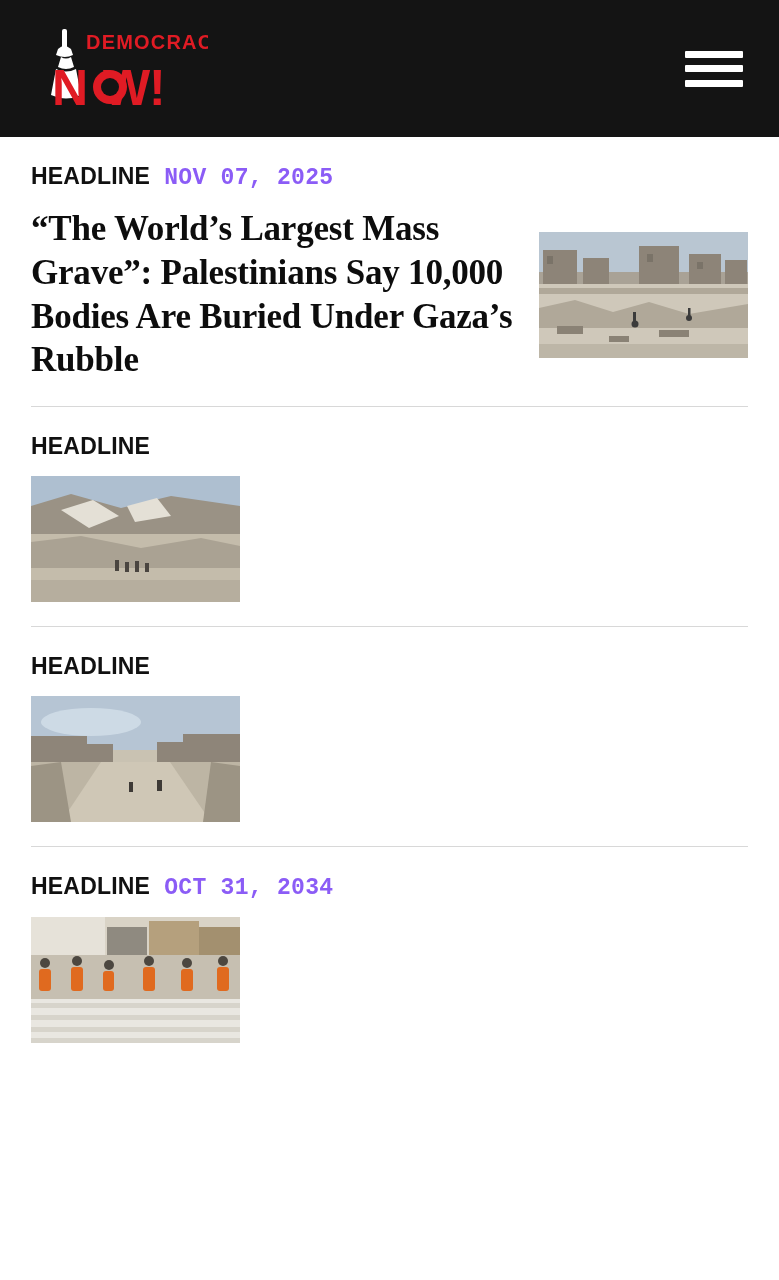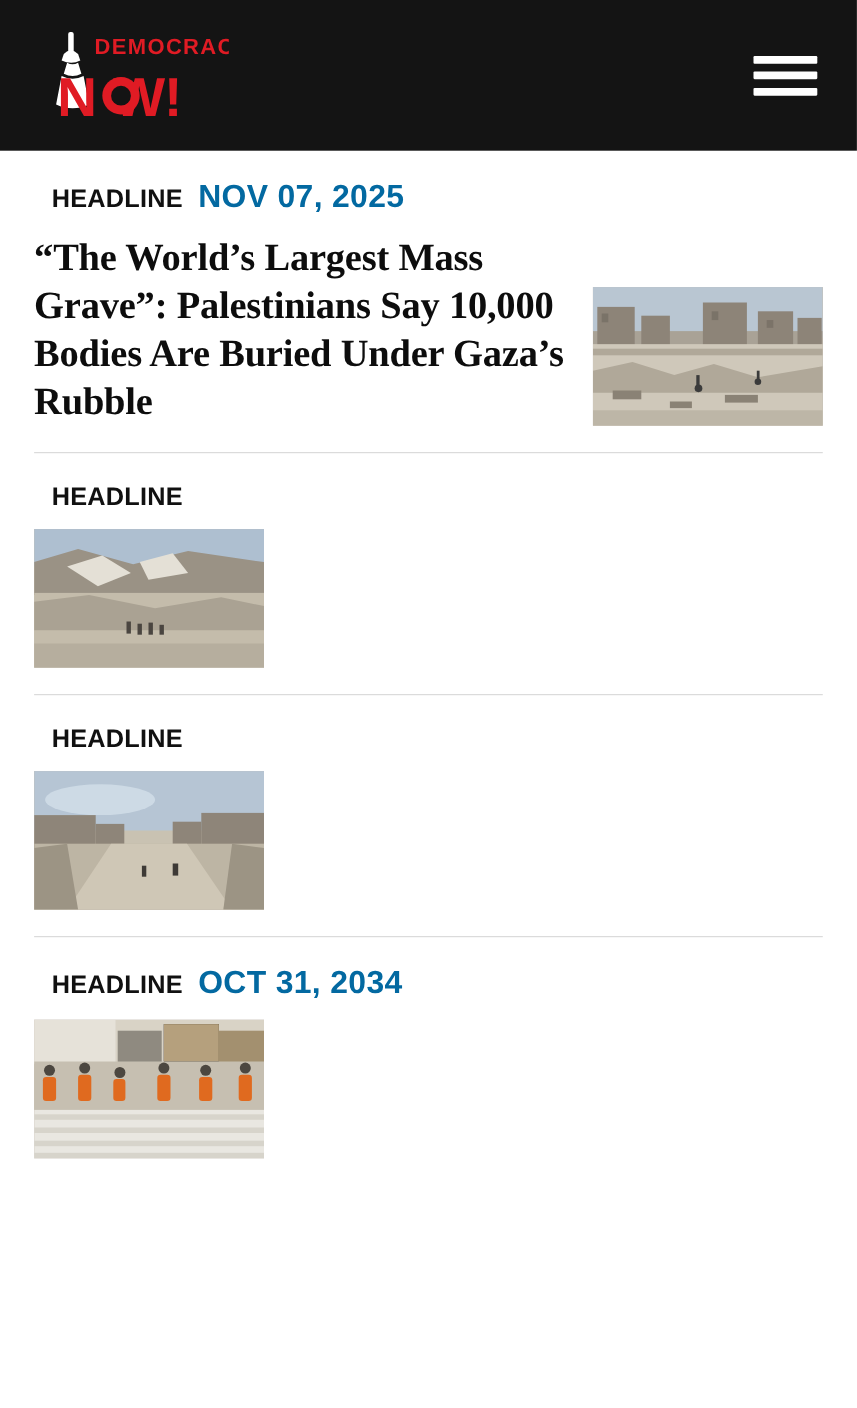--- a/index.html
+++ b/index.html
@@ -66,33 +66,32 @@
     align-items: baseline;
     gap: 14px;
     margin-bottom: 16px;
   }
   .meta .kicker {
     font-family: "Liberation Sans", sans-serif;
     font-weight: bold;
     font-size: 23px;
     letter-spacing: 0.2px;
     color: #111111;
-    margin-left: 16px;
   }
   .meta .date {
-    font-family: Liberation Sans, sans-serif;
+    font-family: Liberation Mono, monospace;
     font-weight: bold;
-    font-size: 29px;
+    font-size: 23px;
     letter-spacing: 0.3px;
-    color: #0369a1;
+    color: #8b5cf6;
   }
 
   .story-body {
     display: flex;
-    align-items: flex-end;
+    align-items: center;
     gap: 22px;
   }
   .headline {
     flex: 1 1 auto;
     font-family: "Liberation Serif", serif;
     font-weight: bold;
     font-size: 35px;
     line-height: 1.25;
     color: #0d0d0d;
     letter-spacing: -0.2px;

